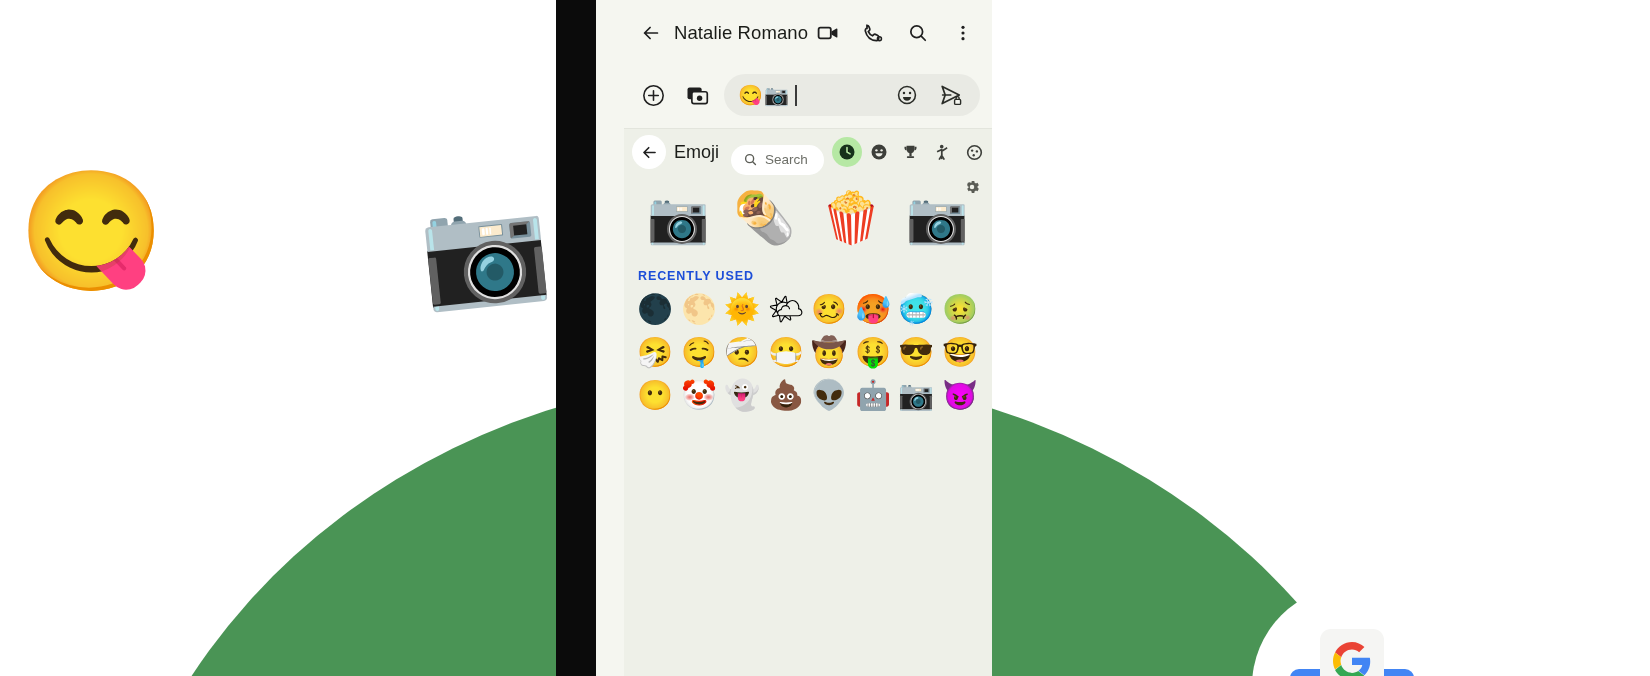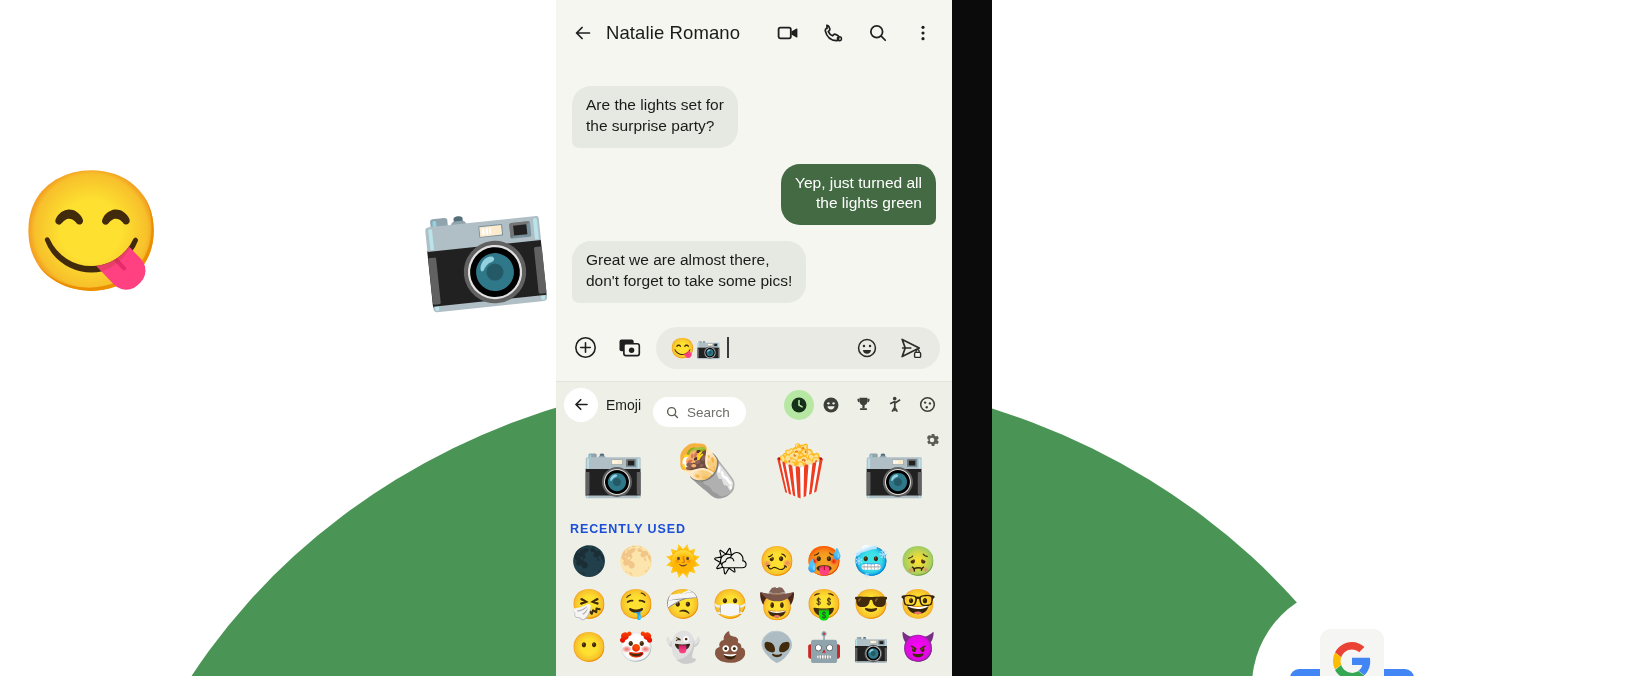--- a/index.html
+++ b/index.html
@@ -61,26 +61,26 @@
   
   .phone-frame {
     position: absolute;
     left: 556px; top: 0;
     width: 436px; height: 676px;
     background: #0b0b0b;
     z-index: 5;
   }
   .phone-screen {
     position: absolute;
-    left: 556px; top: 0;
+    left: 596px; top: 0;
     width: 396px; height: 676px;
     background: #f5f6f0;
     z-index: 6;
     overflow: hidden;
-    display: flex; flex-direction: column;
+    display: flex; flex-direction: column; padding-left: 28px;
   }
 
   
   .conv-header {
     height: 66px; flex: 0 0 66px;
     display: flex; align-items: center;
     padding: 0 12px 0 10px;
     background: #f5f6f0;
   }
   .icon-btn {
@@ -140,21 +140,21 @@
     height: 46px; flex: 0 0 46px;
     display: flex; align-items: center;
     padding: 0 10px 0 8px; gap: 8px;
   }
   .round-back {
     width: 34px; height: 34px; border-radius: 50%;
     background: #ffffff;
     display: flex; align-items: center; justify-content: center;
     flex: 0 0 auto;
   }
-  .emoji-label { font-size: 14px; color: #1a1c18; font-weight: 500; flex: 0 0 auto; }
+  .emoji-label { font-size: 18px; color: #1a1c18; font-weight: 500; flex: 0 0 auto; }
   .search-pill {
     height: 30px; flex: 0 0 auto;
     background: #ffffff; border-radius: 15px;
     display: flex; align-items: center; gap: 7px;
     padding: 0 16px 0 12px;
     margin-left: 4px;
     margin-top: 15px;
   }
   .search-pill span { font-size: 13.5px; color: #6d6f68; }
   .cat-tabs { display: flex; align-items: center; gap: 2px; margin-left: auto; }
@@ -258,34 +258,20 @@
         <div class="icon-btn">
           <svg width="20" height="20" viewBox="0 0 24 24">
               <circle cx="12" cy="5.2" r="1.9" fill="#1f1f1f"></circle>
               <circle cx="12" cy="12" r="1.9" fill="#1f1f1f"></circle>
               <circle cx="12" cy="18.8" r="1.9" fill="#1f1f1f"></circle>
             </svg>
         </div>
       </div>
     </div>
 
-    <div class="thread">
-      <div class="bubble-row in">
-        <div class="bubble in">Are the lights set for
-the surprise party?</div>
-      </div>
-      <div class="bubble-row out">
-        <div class="bubble out">Yep, just turned all
-the lights green</div>
-      </div>
-      <div class="bubble-row in">
-        <div class="bubble in">Great we are almost there,
-don't forget to take some pics!</div>
-      </div>
-    </div>
 
     <div class="compose">
       <div class="icon-btn">
         <svg width="25" height="25" viewBox="0 0 24 24">
             <circle cx="12" cy="12" r="9.3" fill="none" stroke="#1f1f1f" stroke-width="1.5"></circle>
             <path stroke="#1f1f1f" stroke-width="1.5" stroke-linecap="round" d="M12 7.4v9.2M7.4 12h9.2"></path>
           </svg>
       </div>
       <div class="icon-btn">
         <svg width="25" height="25" viewBox="0 0 24 24">

